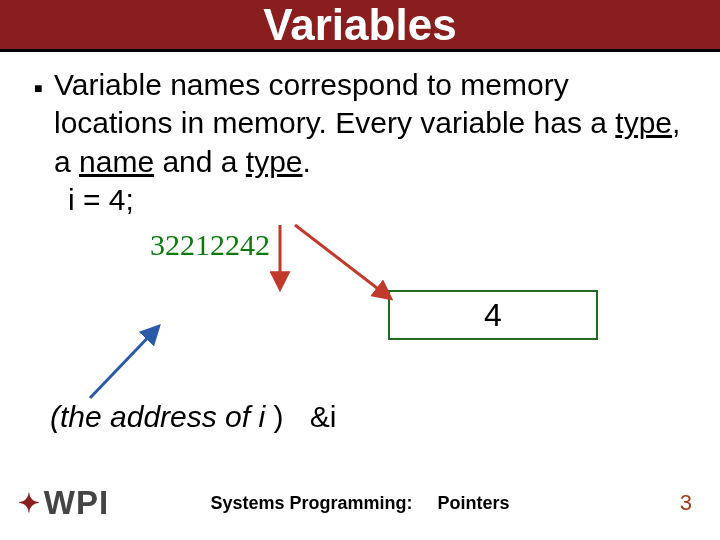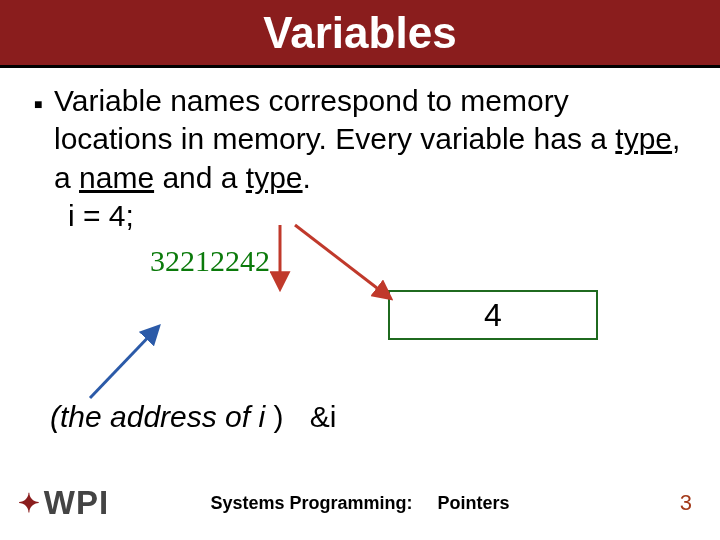--- a/index.html
+++ b/index.html
@@ -6,21 +6,21 @@
   body {
     width: 720px;
     height: 540px;
     background: #fff;
     font-family: "Comic Sans MS", "Chalkboard SE", cursive, sans-serif;
     position: relative;
     overflow: hidden;
   }
   .title-band {
     width: 100%;
-    height: 68px;
+    height: 52px;
     background: #8a1d1d;
     border-bottom: 3px solid #000;
     display: flex;
     align-items: center;
     justify-content: center;
   }
   .title-band h1 {
     color: #fff;
     font-size: 44px;
     font-weight: bold;

